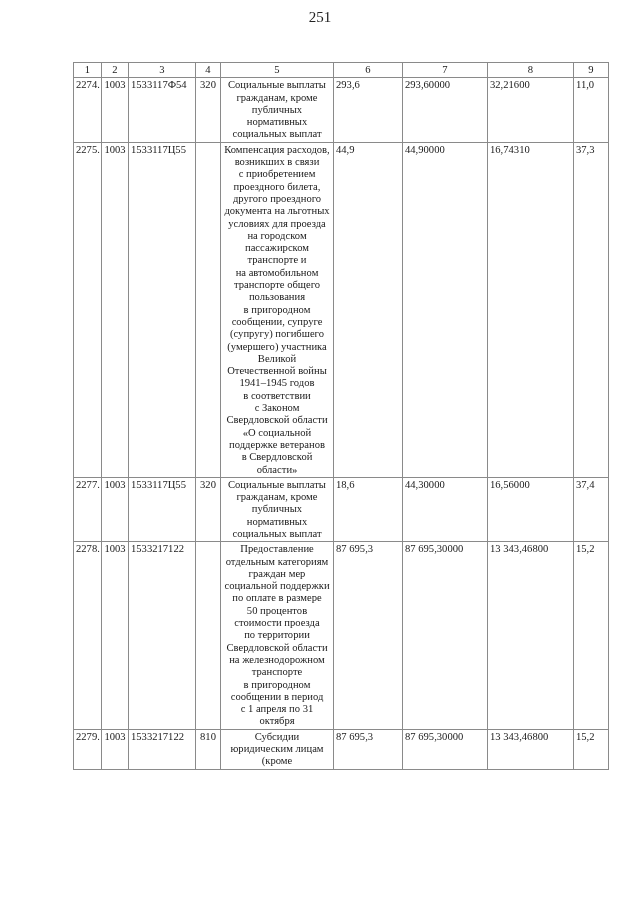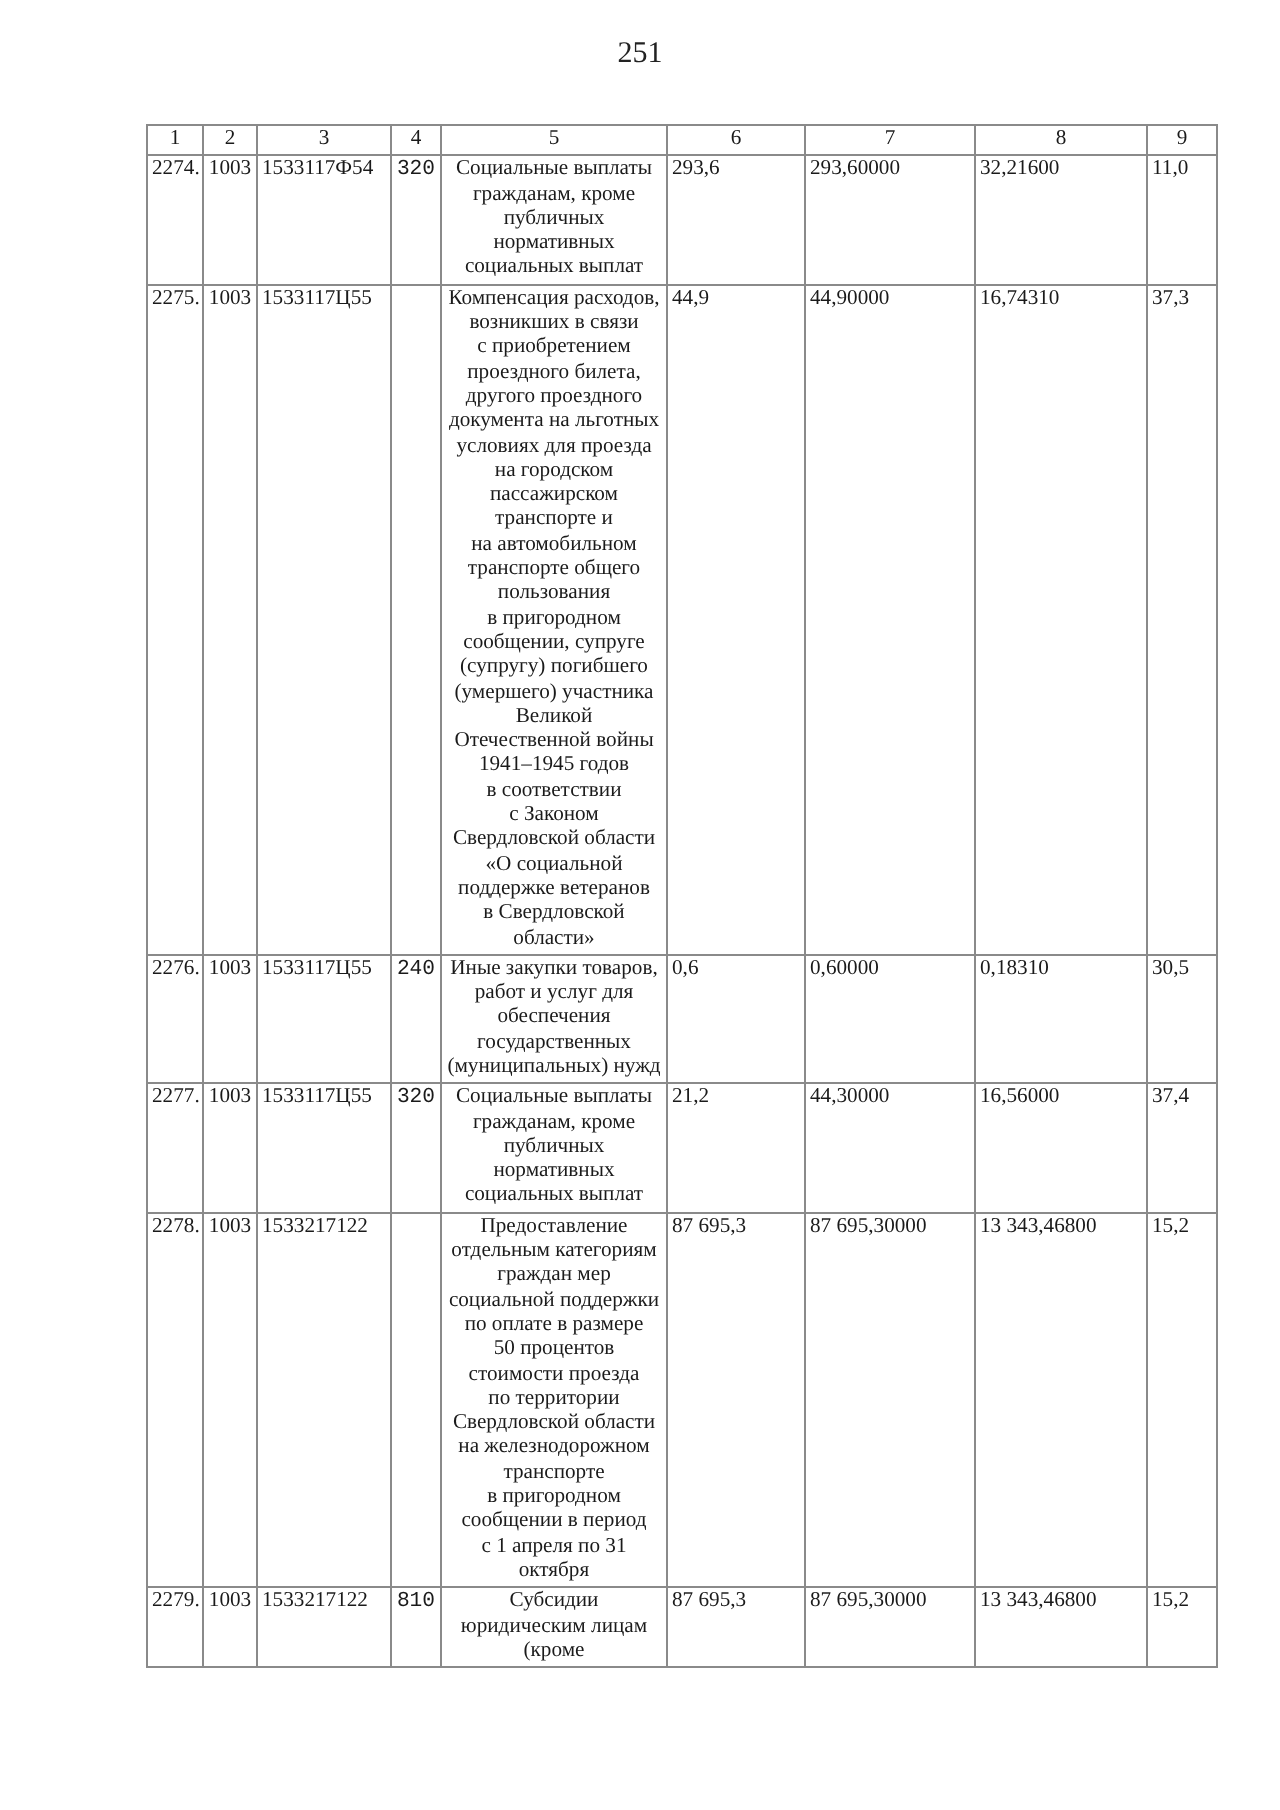--- a/index.html
+++ b/index.html
@@ -10,21 +10,21 @@
     body {
       width: 640px;
       height: 905px;
       position: relative;
       font-family: "Liberation Serif", "DejaVu Serif", serif;
       color: #1a1a1a;
       overflow: hidden;
     }
     .page-number {
       position: absolute;
-      top: 19px;
+      top: 9px;
       left: 0;
       width: 640px;
       text-align: center;
       font-size: 15px;
       color: #222;
     }
     table.budget {
       position: absolute;
       top: 62px;
       left: 73px;
@@ -42,21 +42,21 @@
       overflow: hidden;
     }
     table.budget th {
       text-align: center;
       padding-top: 1px;
       padding-bottom: 1px;
     }
     td.c-num { text-align: left; padding-left: 1px; padding-right: 0; white-space: nowrap; }
     td.c-sec { text-align: center; }
     td.c-csr { text-align: left; white-space: nowrap; }
-    td.c-vr { text-align: center; font-family: Liberation Mono, monospace; }
+    td.c-vr { text-align: center; }
     td.c-name { text-align: center; padding-left: 3px; }
     td.c-amt { white-space: nowrap; }
     td.c-pct { white-space: nowrap; }
     tr.row td { border-top: 1.5px solid #777; }
     col.w1 { width: 28px; }
     col.w2 { width: 27px; }
     col.w3 { width: 67px; }
     col.w4 { width: 25px; }
     col.w5 { width: 113px; }
     col.w6 { width: 69px; }
@@ -142,45 +142,30 @@
 «О социальной
 поддержке ветеранов
 в Свердловской
 области»</td>
       <td class="c-amt">44,9</td>
       <td class="c-amt">44,90000</td>
       <td class="c-amt">16,74310</td>
       <td class="c-pct">37,3</td>
     </tr>
     <tr class="row">
-      <td class="c-num">2276.</td>
-      <td class="c-sec">1003</td>
-      <td class="c-csr">1533117Ц55</td>
-      <td class="c-vr">240</td>
-      <td class="c-name name-text">Иные закупки товаров,
-работ и услуг для
-обеспечения
-государственных
-(муниципальных) нужд</td>
-      <td class="c-amt">0,6</td>
-      <td class="c-amt">0,60000</td>
-      <td class="c-amt">0,18310</td>
-      <td class="c-pct">30,5</td>
-    </tr>
-    <tr class="row">
       <td class="c-num">2277.</td>
       <td class="c-sec">1003</td>
       <td class="c-csr">1533117Ц55</td>
       <td class="c-vr">320</td>
       <td class="c-name name-text">Социальные выплаты
 гражданам, кроме
 публичных
 нормативных
 социальных выплат</td>
-      <td class="c-amt">21,2</td>
+      <td class="c-amt">18,6</td>
       <td class="c-amt">44,30000</td>
       <td class="c-amt">16,56000</td>
       <td class="c-pct">37,4</td>
     </tr>
     <tr class="row">
       <td class="c-num">2278.</td>
       <td class="c-sec">1003</td>
       <td class="c-csr">1533217122</td>
       <td class="c-vr"></td>
       <td class="c-name name-text">Предоставление

